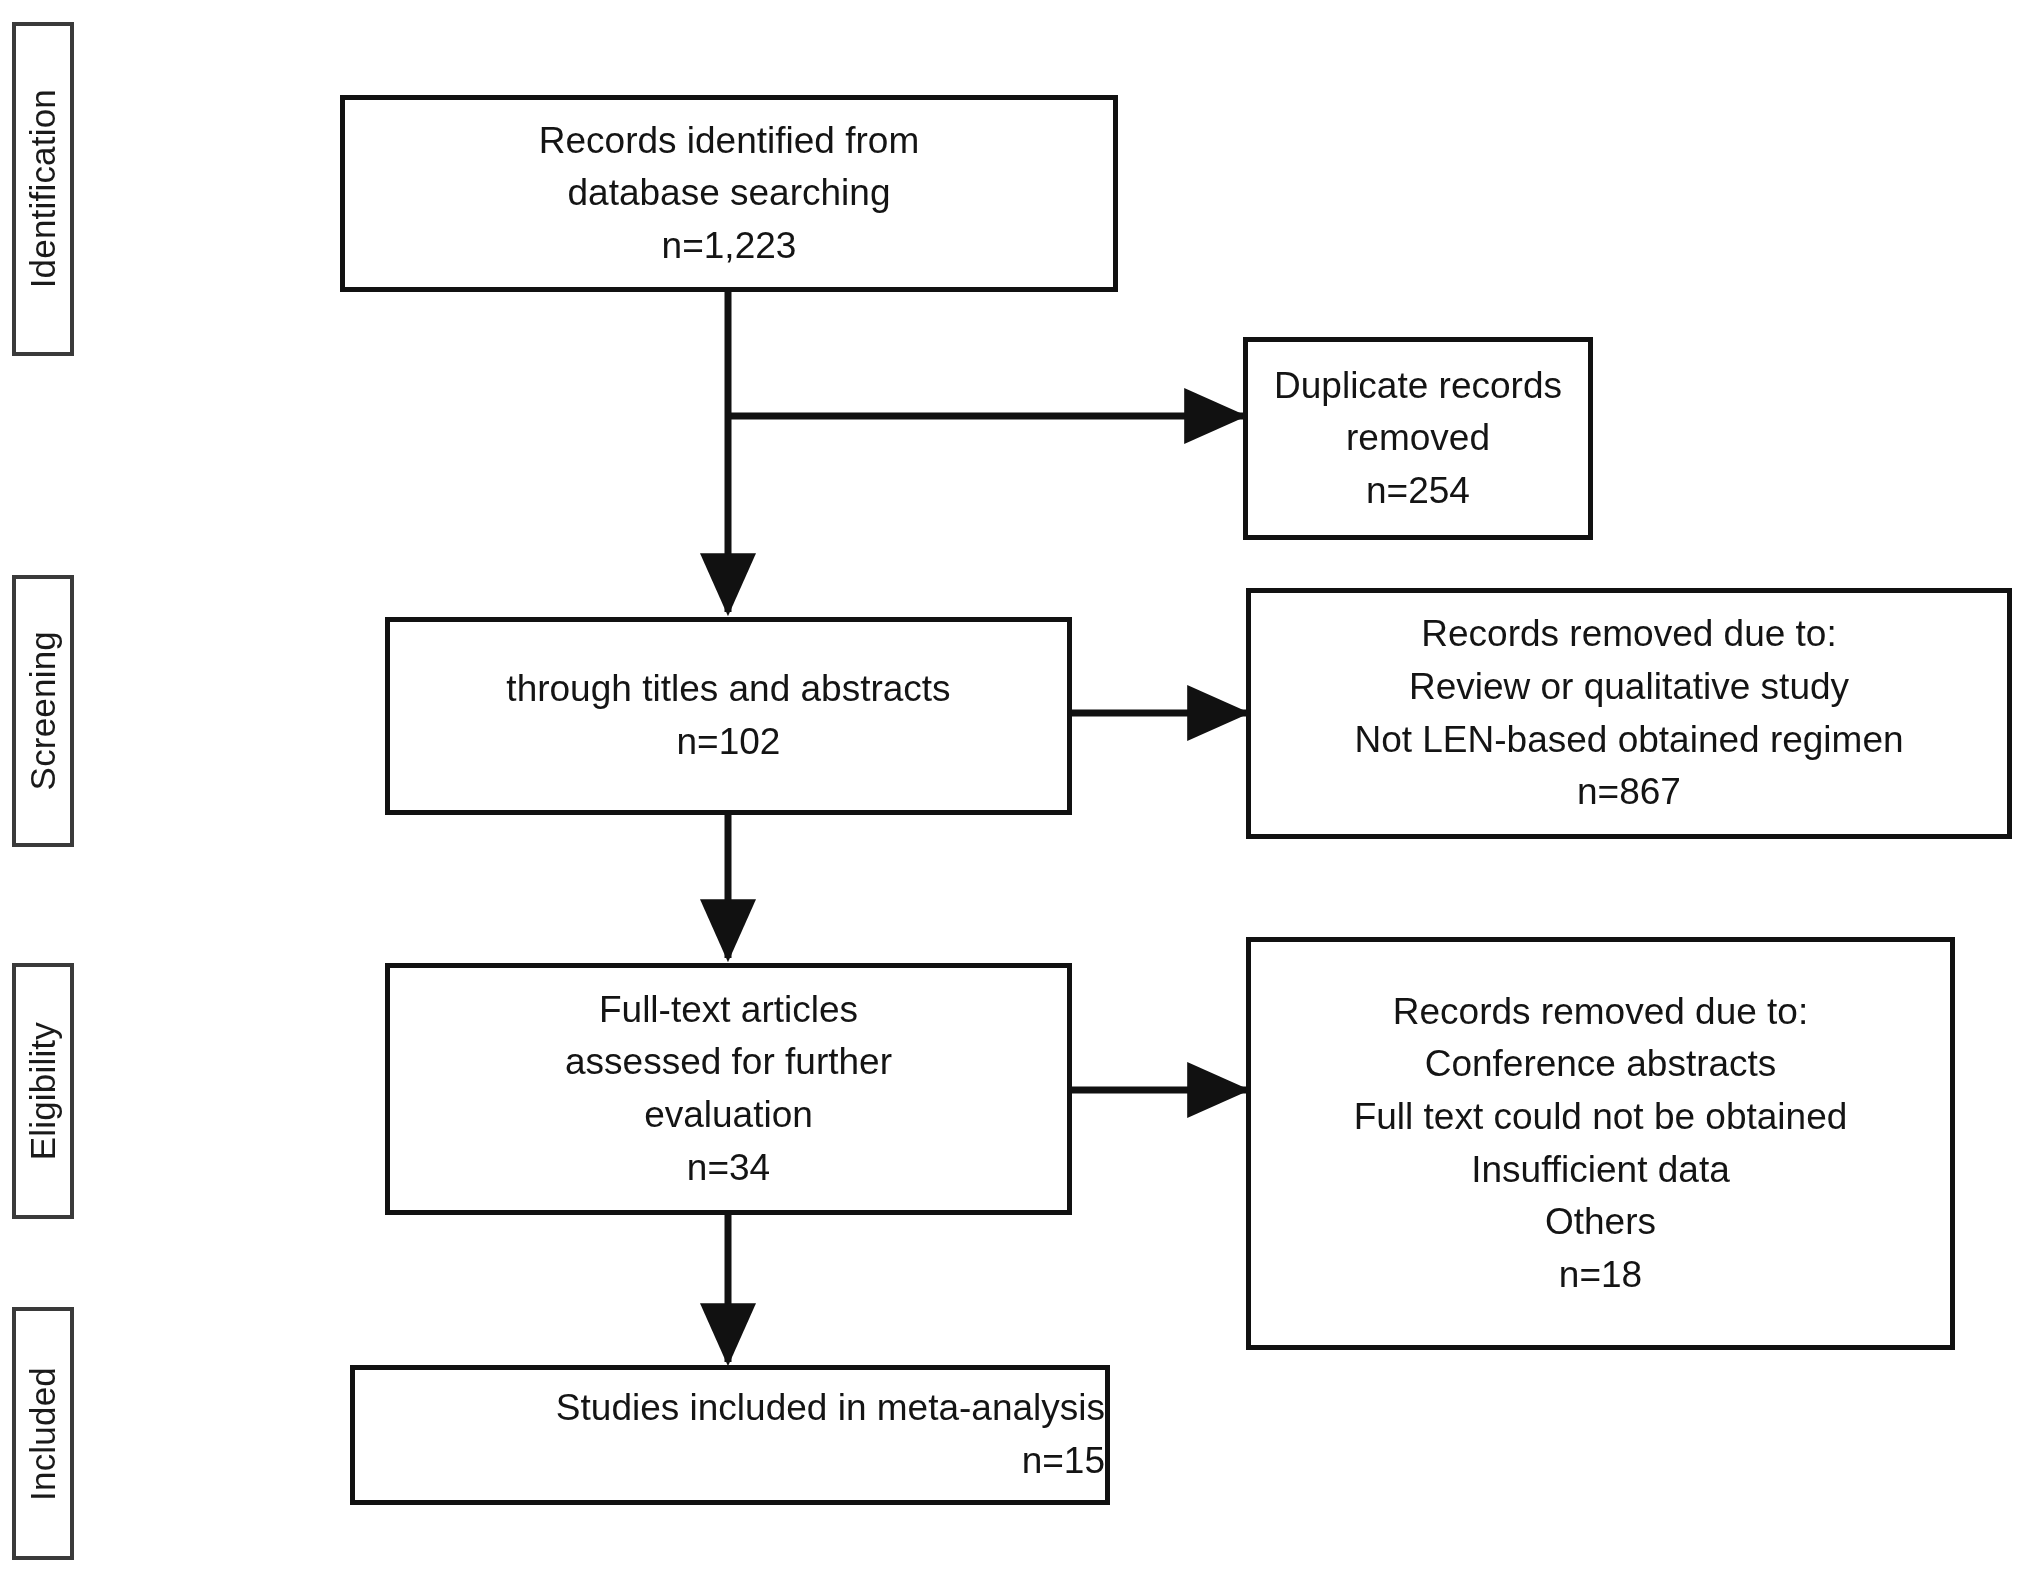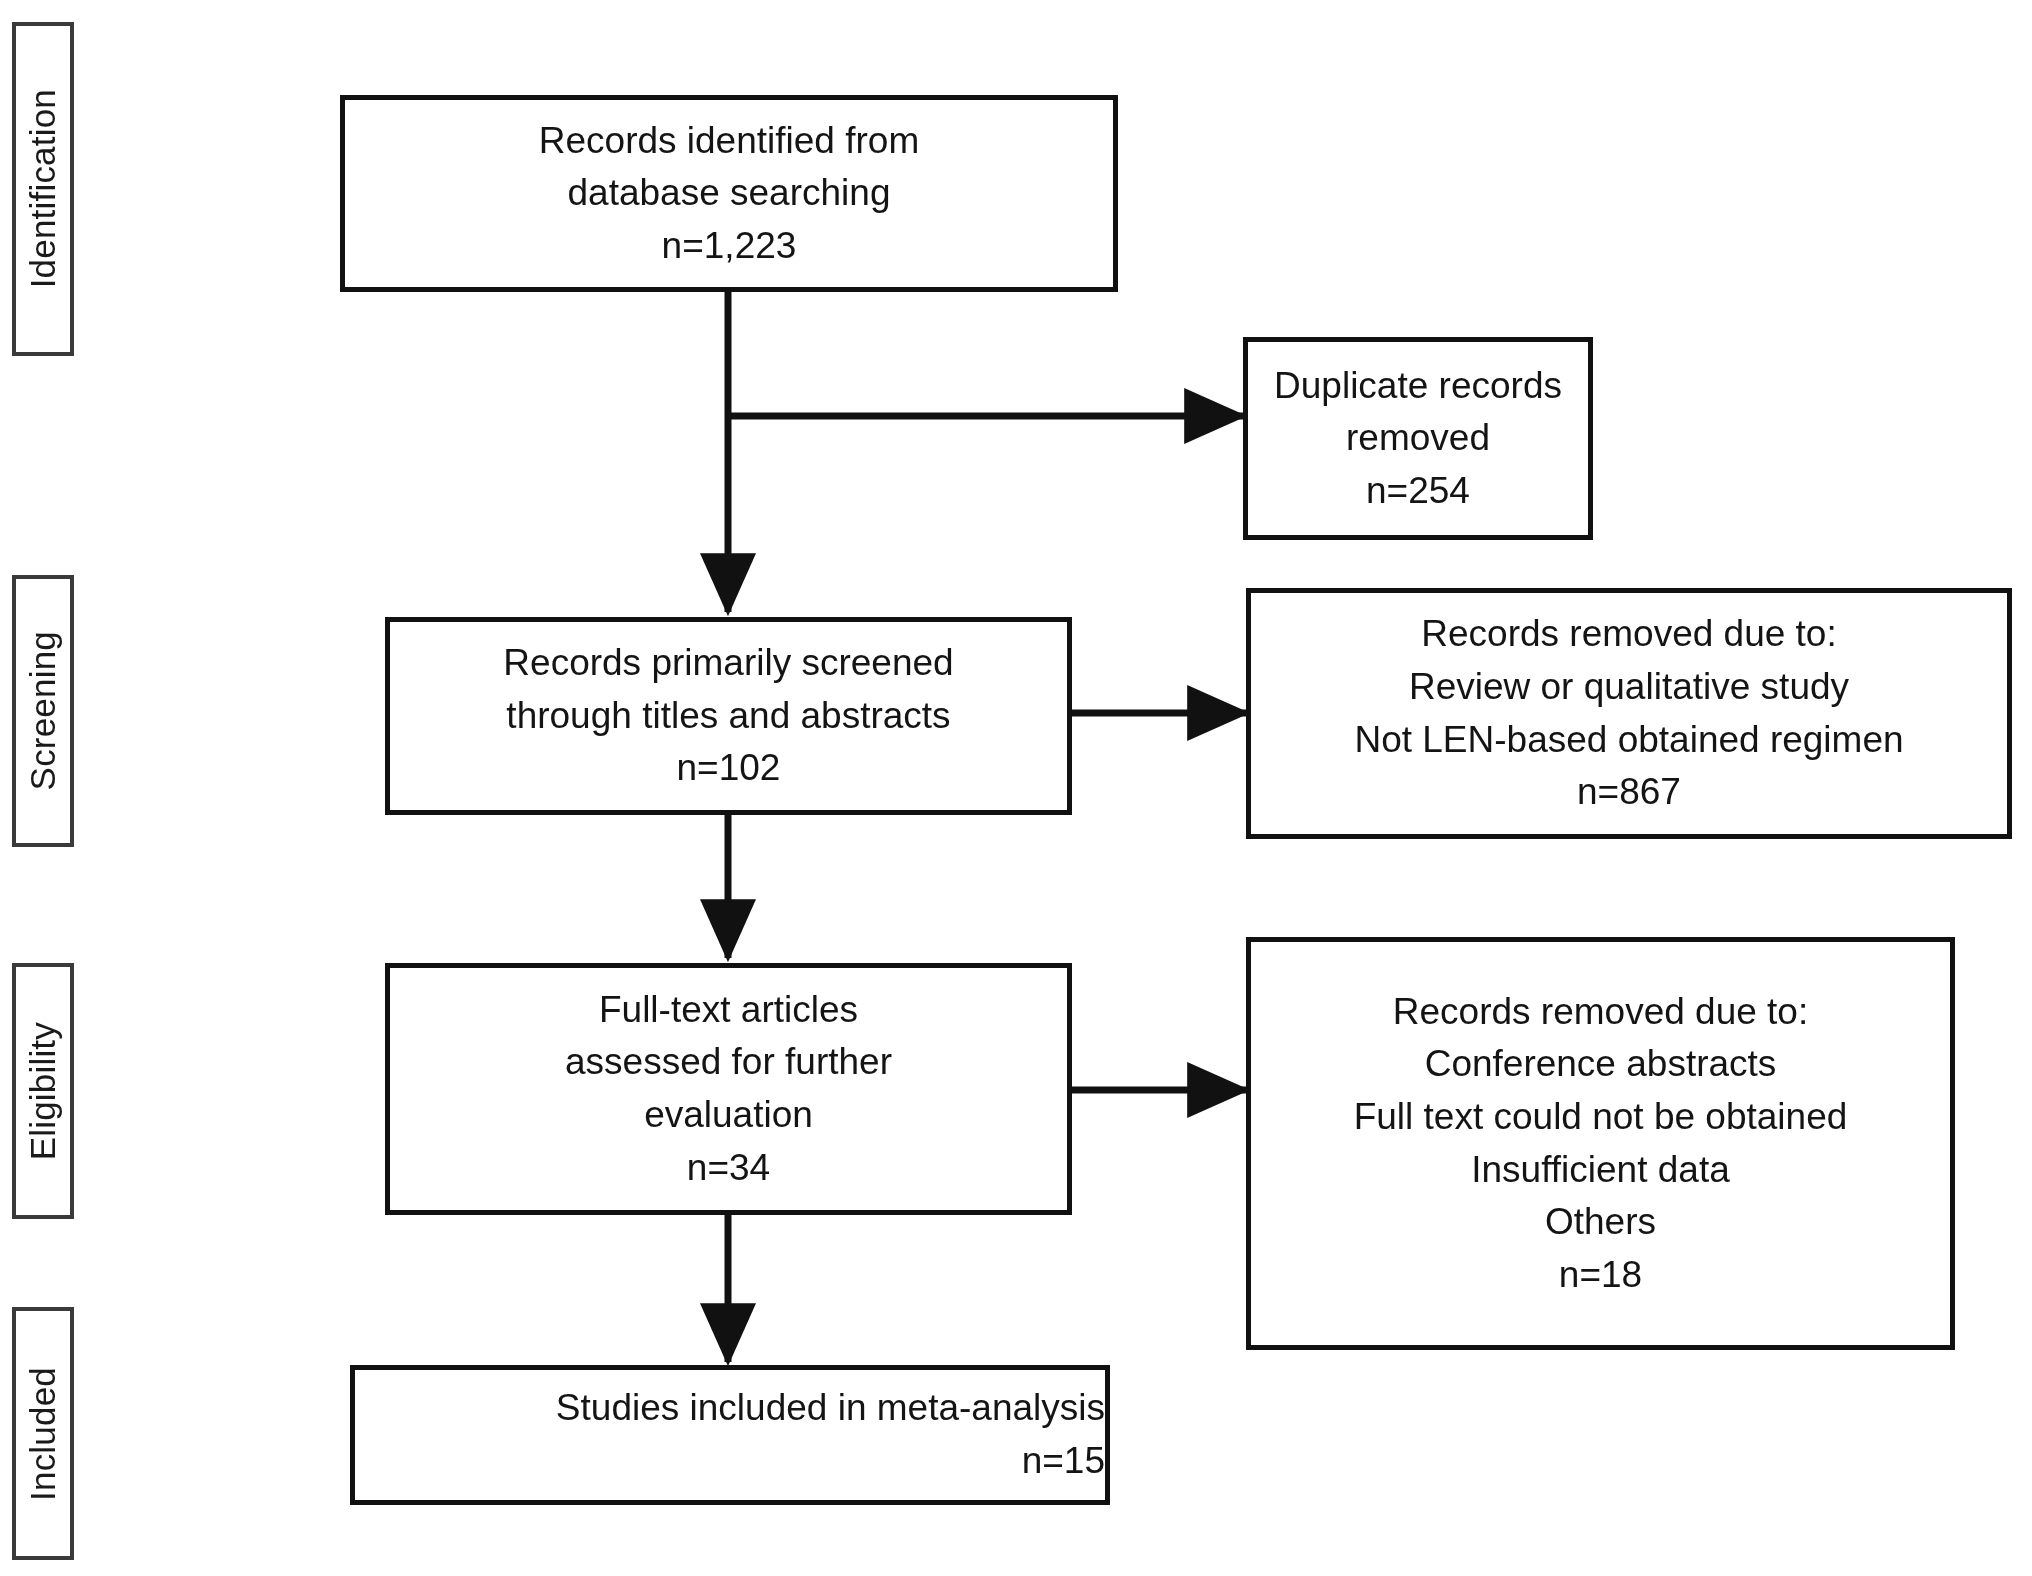--- a/index.html
+++ b/index.html
@@ -114,21 +114,20 @@
     <span class="line">n=1,223</span>
   </div>
 
   <div class="flow-box" style="left:1243px; top:313px; width:350px; height:203px;margin-top:24px;">
     <span class="line">Duplicate records</span>
     <span class="line">removed</span>
     <span class="line">n=254</span>
   </div>
 
   <div class="flow-box" style="left:385px; top:617px; width:687px; height:198px;">
-    <span class="line">Records primarily screened</span>
     <span class="line">through titles and abstracts</span>
     <span class="line">n=102</span>
   </div>
 
   <div class="flow-box" style="left:1246px; top:588px; width:766px; height:251px;">
     <span class="line">Records removed due to:</span>
     <span class="line">Review or qualitative study</span>
     <span class="line">Not LEN-based obtained regimen</span>
     <span class="line">n=867</span>
   </div>

